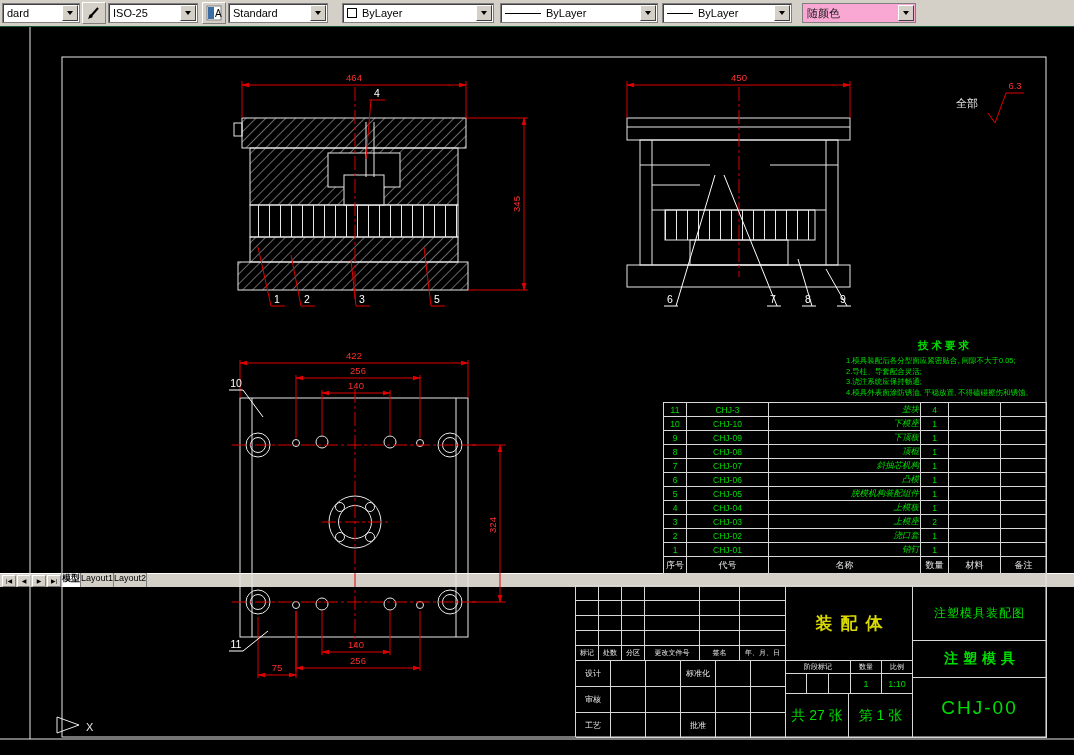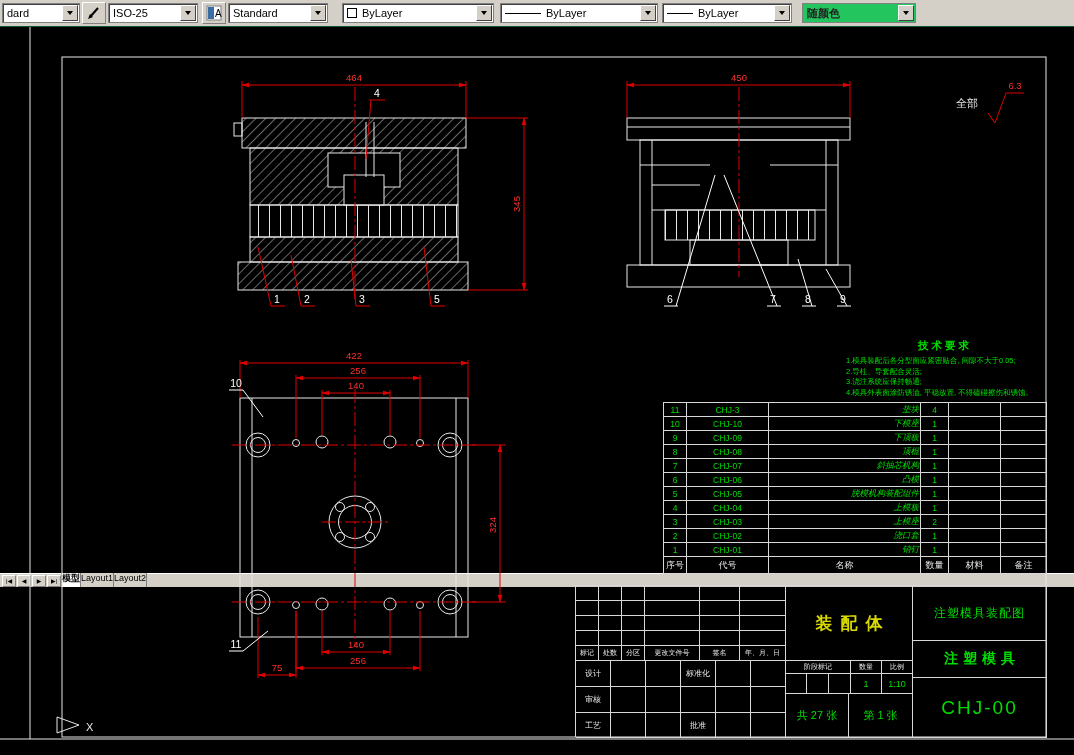--- a/index.html
+++ b/index.html
@@ -11,21 +11,21 @@
              display:flex; align-items:center; padding:0 2px; }
   .combo { height:20px; background:#fff; border:1px solid #808080;
            box-shadow: inset 1px 1px 0 #404040;
            display:flex; align-items:center; font-size:11px; color:#000;
            padding-left:4px; white-space:nowrap; overflow:hidden; }
   .combo .lbl { flex:1 1 auto; overflow:hidden; }
   .combo .arrow-btn { flex:0 0 16px; height:16px; margin:0 1px 0 2px; background:#d4d0c8;
            border:1px solid; border-color:#fff #404040 #404040 #fff;
            display:flex; align-items:center; justify-content:center; }
   .combo .tri { width:0; height:0; border:3px solid transparent; border-top:4px solid #000; margin-top:3px; }
-  .combo.disabled { background:#22c55e; color:#222; box-shadow:none;font-weight:bold; }
+  .combo.disabled { background:#f9a8d4; color:#222; box-shadow:none; }
   .tool-btn { width:24px; height:22px; background:#d4d0c8; border:1px solid;
               border-color:#fff #808080 #808080 #fff; display:flex; align-items:center; justify-content:center; }
   .lineglyph { display:inline-block; height:0; border-top:1px solid #000; margin-right:5px; }
   .swatch { width:10px; height:10px; background:#fff; border:1px solid #000; margin-right:5px; flex:0 0 auto; }
 
   
   #canvas { position:relative; width:1074px; height:546px; background:#000; }
   #canvas svg { position:absolute; left:0; top:0; }
   .overlay { position:absolute; }
 
@@ -55,21 +55,21 @@
                 grid-template-columns:35px 35px 35px 35px 35px 35px;
                 grid-template-rows:26px 26px 25px; font-size:8px; }
   #sig-grid .tb-cell { font-size:8px; }
   #part-cell  { left:210px; top:0; width:127px; height:75px;
                 color:#d9d900; font-size:17px; font-weight:bold; letter-spacing:8px; padding-left:8px;font-family:Liberation Mono, monospace; }
   #stage-row  { left:210px; top:75px; width:127px; height:13px; display:flex; }
   #stage-row .tb-cell { font-size:7px; }
   #stage-sub  { left:210px; top:88px; width:127px; height:20px; display:flex; color:#00dd00; }
   #stage-sub .tb-cell { font-size:9px; }
   #sheets-row { left:210px; top:108px; width:127px; height:44px; display:flex; color:#00dd00; }
-  #sheets-row .tb-cell { font-size:11px; }
+  #sheets-row .tb-cell { font-size:14px; }
   #tb-right   { left:337px; top:0; width:134px; height:152px; }
   #tb-right .tb-cell { color:#00dd00; }
   #proj-cell  { width:134px; height:37px; font-size:14px; font-weight:bold; letter-spacing:5px; padding-left:5px; }
   #dtitle-cell{ width:134px; height:55px; font-size:12px; letter-spacing:1px; }
   #dno-cell   { width:134px; height:60px; font-size:19px; letter-spacing:2px; }
 
   
   .tabbar { height:14px; background:#d4d0c8; border-top:1px solid #fff;
             display:flex; align-items:flex-end; padding-left:2px; }
   .tab-nav { width:14px; height:12px; background:#d4d0c8; border:1px solid;

